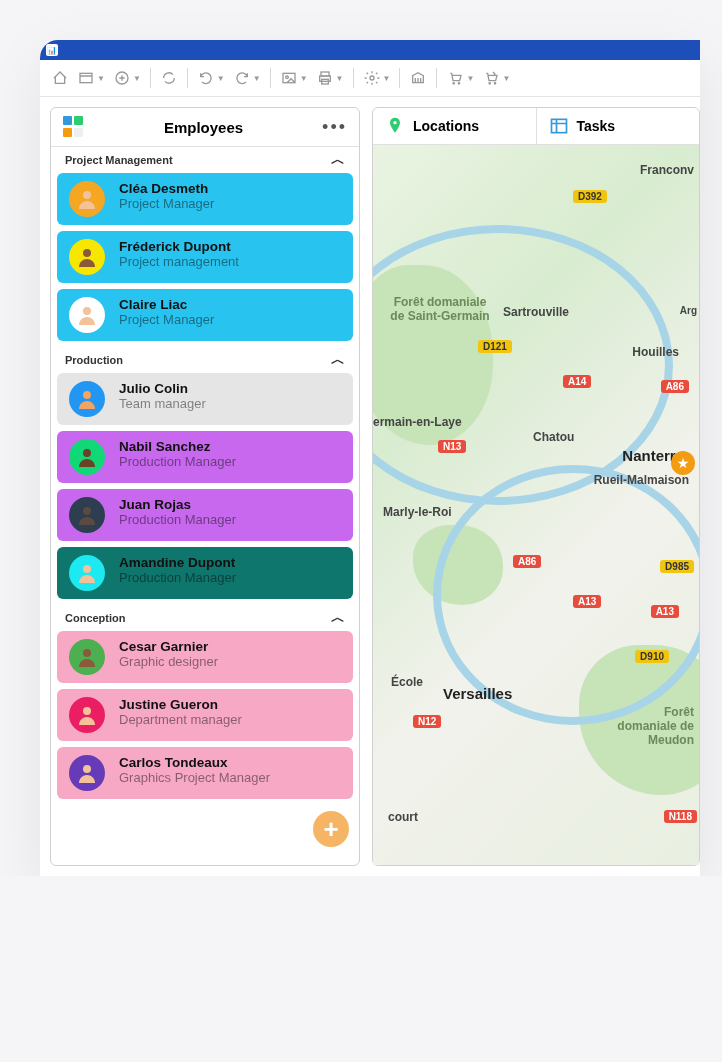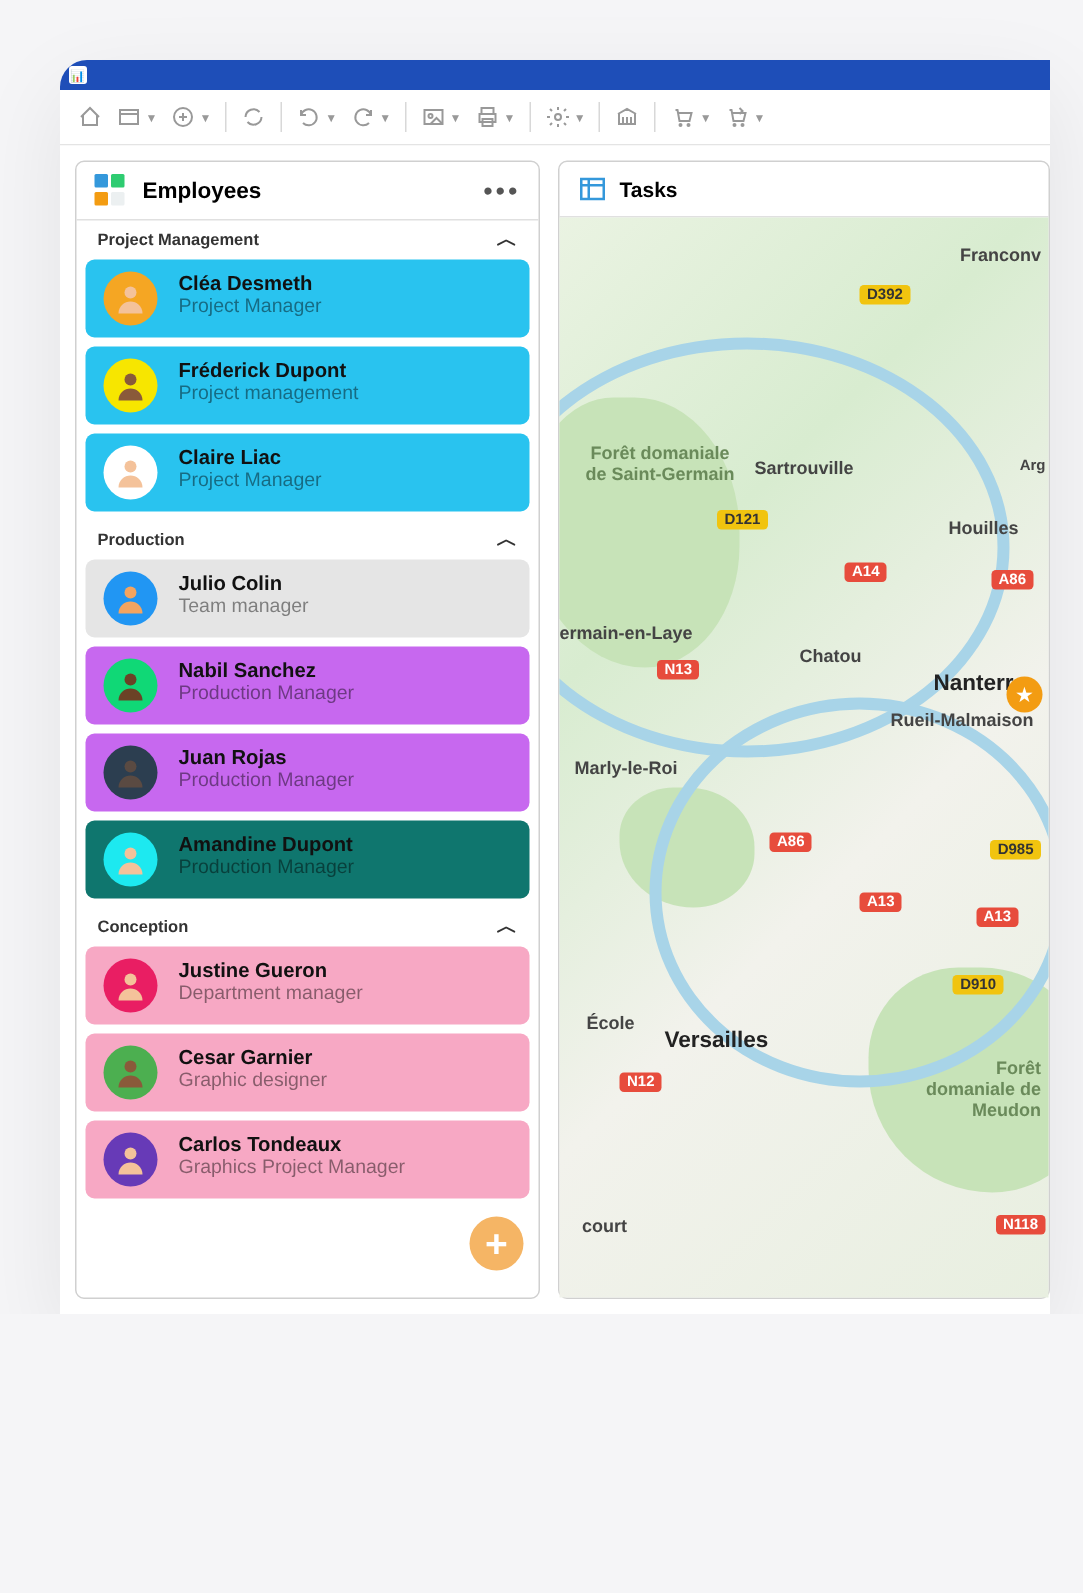--- a/index.html
+++ b/index.html
@@ -9,21 +9,21 @@
   .titlebar .appicon { width: 12px; height: 12px; background: #fff; border-radius: 2px; display:flex; align-items:center; justify-content:center; font-size:8px; }
   .toolbar { background: #fff; border-bottom: 1px solid #e4e4e4; padding: 6px 8px; display: flex; align-items: center; gap: 2px; }
   .tbtn { width: 24px; height: 24px; display: flex; align-items: center; justify-content: center; color: #8a8a8a; font-size: 14px; border-radius: 3px; cursor: pointer; }
   .tbtn svg { width: 16px; height: 16px; }
   .tdd { font-size: 8px; color:#999; margin-left:-3px; margin-right:3px; }
   .tsep { width: 1px; height: 20px; background: #d8d8d8; margin: 0 4px; }
   .body { display: flex; gap: 12px; padding: 10px 0 10px 10px; background: #fff; }
   .panel { background: #fff; border: 1px solid #d0d0d0; border-radius: 6px; }
   .left { width: 310px; display:flex; flex-direction:column; }
   .right { flex: 1; min-width: 300px; }
-  .panel-header { display: flex; align-items: center; padding: 8px 12px; border-bottom: 1px solid #e0e0e0; gap: 10px; }
+  .panel-header { display: flex; align-items: center; padding: 8px 12px; border-bottom: 1px solid #e0e0e0; gap: 10px; text-align: center; }
   .panel-header .title { font-weight: 700; font-size: 15px; flex: 1; }
   .panel-header .more { font-size: 18px; color: #555; letter-spacing: 2px; cursor:pointer; }
   .icon-box { width: 22px; height: 22px; display: flex; flex-wrap: wrap; gap: 2px; }
   .icon-box span { width: 9px; height: 9px; border-radius: 1px; }
   .group-header { display: flex; align-items: center; justify-content: space-between; padding: 4px 14px; font-size: 11px; font-weight: 700; color: #333; cursor:pointer; }
   .group-header .chev { font-size: 14px; }
   .cards { display: flex; flex-direction: column; gap: 6px; padding: 0 6px 6px 6px; }
   .card { display: flex; align-items: flex-start; gap: 14px; padding: 8px 12px; border-radius: 6px; cursor:pointer; }
   .avatar { width: 36px; height: 36px; border-radius: 50%; display:flex; align-items:center; justify-content:center; flex-shrink:0; }
   .avatar svg { width: 24px; height: 24px; }
@@ -250,41 +250,41 @@
         <div class="role">Production Manager</div>
       </div>
             </div>
           </div>
           <div class="group-header">
             <span>Conception</span>
             <span class="chev">︿</span>
           </div>
           <div class="cards">
             <div class="card" style="background: rgb(247, 168, 196);">
+      <div class="avatar" style="background:#4caf50">
+                <svg viewBox="0 0 24 24">
+                  <circle cx="12" cy="8" r="4" fill="#8a5a3a"></circle>
+                  <path d="M4 22c0-5 4-8 8-8s8 3 8 8z" fill="#8a5a3a"></path>
+                </svg>
+              </div>
+      <div>
+        <div class="name">Cesar Garnier</div>
+        <div class="role">Graphic designer</div>
+      </div>
+            </div>
+            <div class="card" style="background: rgb(247, 168, 196);">
       <div class="avatar" style="background:#e91e63">
                 <svg viewBox="0 0 24 24">
                   <circle cx="12" cy="8" r="4" fill="#f4c29a"></circle>
                   <path d="M4 22c0-5 4-8 8-8s8 3 8 8z" fill="#f4c29a"></path>
                 </svg>
               </div>
       <div>
         <div class="name">Justine Gueron</div>
         <div class="role">Department manager</div>
-      </div>
-            </div>
-            <div class="card" style="background: rgb(247, 168, 196);">
-      <div class="avatar" style="background:#4caf50">
-                <svg viewBox="0 0 24 24">
-                  <circle cx="12" cy="8" r="4" fill="#8a5a3a"></circle>
-                  <path d="M4 22c0-5 4-8 8-8s8 3 8 8z" fill="#8a5a3a"></path>
-                </svg>
-              </div>
-      <div>
-        <div class="name">Cesar Garnier</div>
-        <div class="role">Graphic designer</div>
       </div>
             </div>
             <div class="card" style="background: rgb(247, 168, 196);">
       <div class="avatar" style="background:#673ab7">
                 <svg viewBox="0 0 24 24">
                   <circle cx="12" cy="8" r="4" fill="#f4c29a"></circle>
                   <path d="M4 22c0-5 4-8 8-8s8 3 8 8z" fill="#f4c29a"></path>
                 </svg>
               </div>
       <div>
@@ -292,20 +292,27 @@
         <div class="role">Graphics Project Manager</div>
       </div>
             </div>
           </div>
         </div>
       <div class="addbtn">+</div>
     </div>
 
     <div class="panel right">
       <div class="tabs">
+        <div class="tab">
+          <svg width="20" height="20" viewBox="0 0 24 24">
+              <path fill="#2ecc71" d="M12 2a6 6 0 0 0-6 6c0 4 6 12 6 12s6-8 6-12a6 6 0 0 0-6-6z"></path>
+              <circle cx="12" cy="8" r="2" fill="#fff"></circle>
+            </svg>
+          <span>Locations</span>
+        </div>
         <div class="tab">
           <svg width="20" height="20" viewBox="0 0 24 24">
               <rect x="3" y="4" width="18" height="16" fill="none" stroke="#3498db" stroke-width="2"></rect>
               <line x1="3" y1="9" x2="21" y2="9" stroke="#3498db" stroke-width="2"></line>
               <line x1="9" y1="4" x2="9" y2="20" stroke="#3498db" stroke-width="2"></line>
             </svg>
           <span>Tasks</span>
         </div>
       </div>
       <div class="map">

